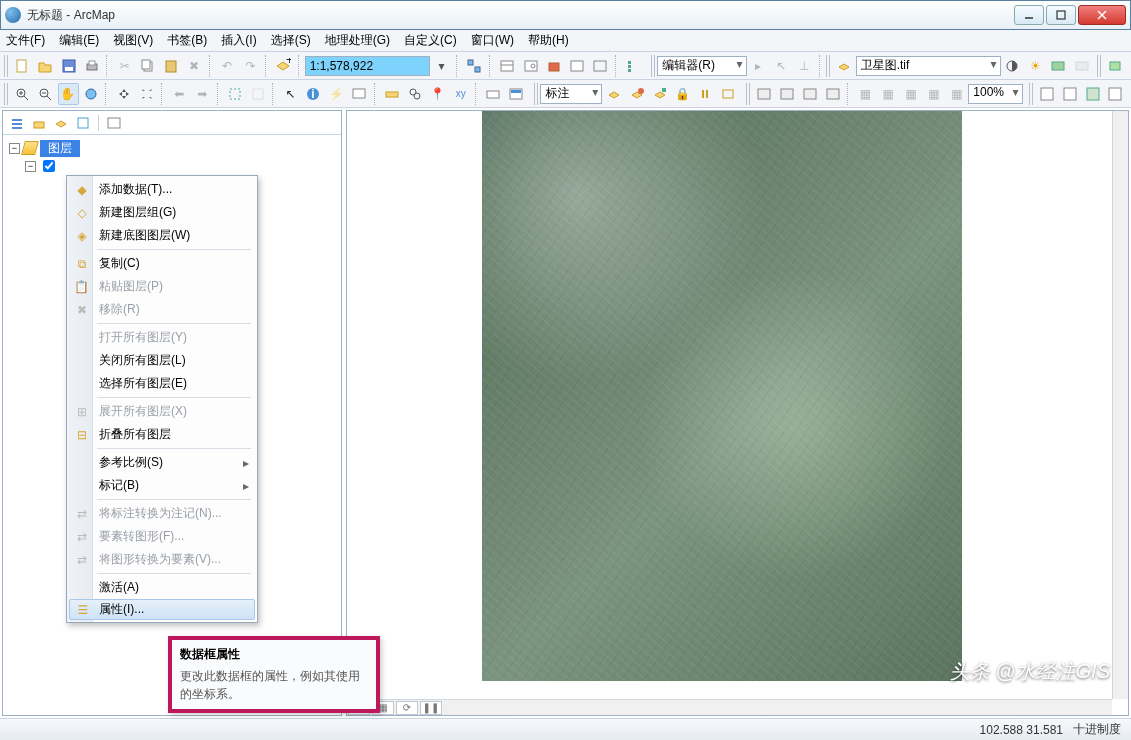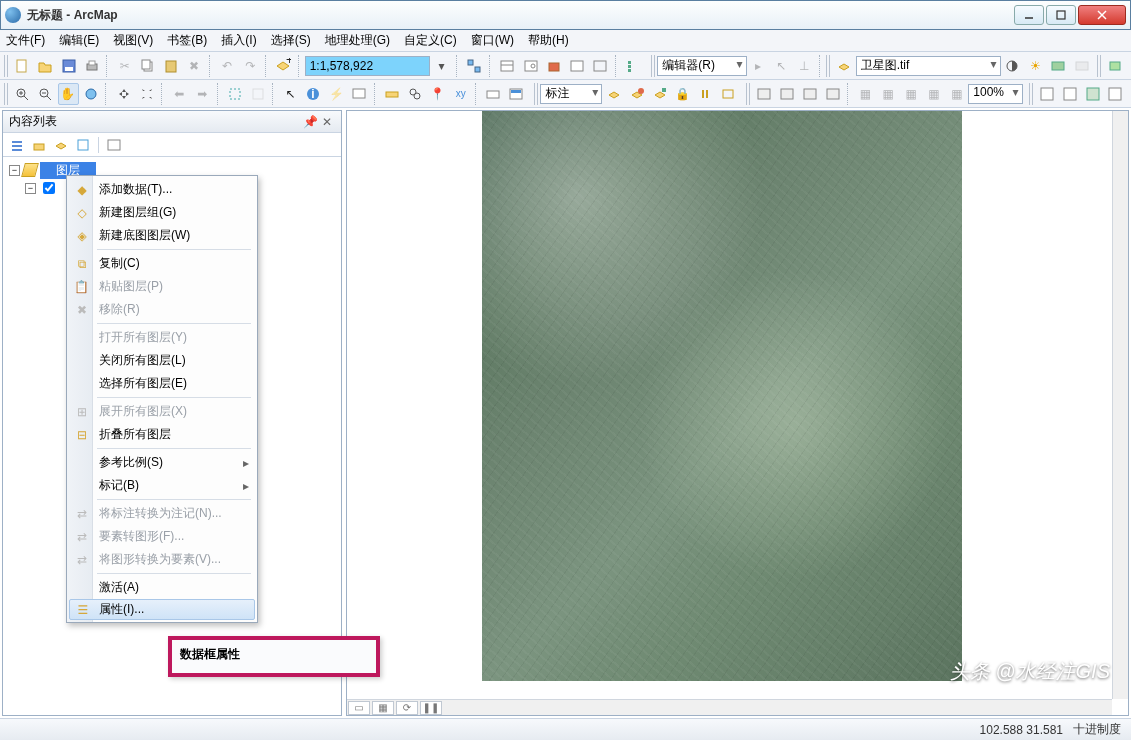--- a/index.html
+++ b/index.html
@@ -1,19 +1,19 @@
 <!DOCTYPE html>
 <html><head>
 <meta charset="utf-8">
 <style>
   * { box-sizing: border-box; font-family: "Microsoft YaHei", "Segoe UI", Tahoma, sans-serif; font-size: 12px; }
   body { margin: 0; background: #fff; overflow: hidden; width: 1131px; height: 740px; position: relative; }
 
   
-  .titlebar { height: 30px; background: linear-gradient(#fdfefe, #e8f0f7); border: 1px solid #5a7fa0; display: flex; align-items: center; padding: 0 4px; font-weight: bold; }
+  .titlebar { height: 30px; background: linear-gradient(#fdfefe, #e8f0f7); border: 1px solid #5a7fa0; display: flex; align-items: center; padding: 0 4px; }
   .titlebar .app-icon { width: 16px; height: 16px; border-radius: 50%; background: radial-gradient(circle at 30% 30%, #7ec0ee, #2a6aa8); margin-right: 6px; }
   .titlebar .title { flex: 1; color: #333; }
   .winbtns { display: flex; gap: 2px; }
   .winbtn { width: 30px; height: 20px; border: 1px solid #8aa; border-radius: 3px; display: flex; align-items: center; justify-content: center; background: linear-gradient(#f6fbff,#d8eaf5); cursor: pointer; }
   .winbtn.close { width: 48px; background: linear-gradient(#f08080,#d43a2f); border-color:#9c2b20; color:#fff; }
   .winbtn svg { width: 10px; height: 10px; }
 
   
   .menubar { height: 22px; background:#f3f5f9; border-bottom:1px solid #c9d4e2; display:flex; align-items:center; padding:0 6px; gap:14px; }
   .menubar span { color:#000000; cursor:pointer; }
@@ -34,21 +34,21 @@
   .toc-head { height:22px; background:linear-gradient(#f8fafc,#e5eaf1); border-bottom:1px solid #c9d4e2; display:flex; align-items:center; padding:0 6px; font-size:12px; }
   .toc-head .sp { flex:1; }
   .toc-head .pin, .toc-head .x { width:16px; text-align:center; color:#666; cursor:pointer; }
   .toc-tb { height:24px; border-bottom:1px solid #c9d4e2; display:flex; align-items:center; padding:0 4px; gap:2px; }
   .toc-tb .ti { width:20px; height:20px; display:flex; align-items:center; justify-content:center; cursor:pointer; }
   .tree { flex:1; padding:4px 6px; position:relative; }
   .node { display:flex; align-items:center; height:18px; gap:3px; }
   .node .tw { width:11px; height:11px; border:1px solid #888; background:#fff; font-size:9px; line-height:9px; text-align:center; cursor:pointer; }
   .node .cb { width:12px; height:12px; }
   .node .layerico { width:14px;height:14px; background:linear-gradient(#fde28a,#f5c23a); border:1px solid #caa020; transform:skewX(-15deg); }
-  .node .lbl { padding:0 16px; }
+  .node .lbl { padding:0 8px; }
   .node .lbl.sel { background:#3b82e6; color:#fff; }
 
   
   .mappane { flex:1; margin:2px; border:1px solid #9db0c6; position:relative; background:#fff; overflow:hidden; }
   .mapimg { position:absolute; left:135px; top:0; width:480px; height:570px; background:
     radial-gradient(circle at 20% 15%, rgba(255,255,255,.35), transparent 30%),
     radial-gradient(circle at 65% 55%, rgba(210,225,200,.35), transparent 35%),
     linear-gradient(135deg,#4d6a56 0%, #5f7a63 20%, #6c8470 35%, #7a937e 55%, #6f8a72 70%, #5c7560 100%);
     filter:contrast(1.05) saturate(.95);
   }
@@ -430,26 +430,20 @@
   <div class="tbtn">
       <svg width="14" height="14">
         <rect x="1" y="1" width="12" height="12" fill="#fff" stroke="#888"></rect>
       </svg>
     </div>
 </div>
 
 <div class="workspace">
 
   <div class="toc">
-    <div class="toc-head">
-      <span>内容列表</span>
-      <span class="sp"></span>
-      <span class="pin">📌</span>
-      <span class="x">✕</span>
-    </div>
     <div class="toc-tb">
       <div class="ti">
           <svg width="14" height="14">
             <rect x="2" y="3" width="10" height="2" fill="#5a8bd8"></rect>
             <rect x="2" y="7" width="10" height="2" fill="#5a8bd8"></rect>
             <rect x="2" y="11" width="10" height="2" fill="#5a8bd8"></rect>
           </svg>
         </div>
       <div class="ti">
           <svg width="14" height="14">
@@ -573,18 +567,19 @@
       </div>
       <div class="mi hov">
         <span class="mico" style="color: rgb(214, 168, 58);">☰</span>
         <span>属性(I)...</span>
       </div>
     </div>
 </div>
 
 <div class="tooltip">
   <div class="tt-title">数据框属性</div>
+  <div class="tt-body">更改此数据框的属性，例如其使用的坐标系。</div>
 </div>
 
 <div class="status">
   <span>102.588  31.581</span>
   <span>十进制度</span>
 </div>
 
 </body></html>

